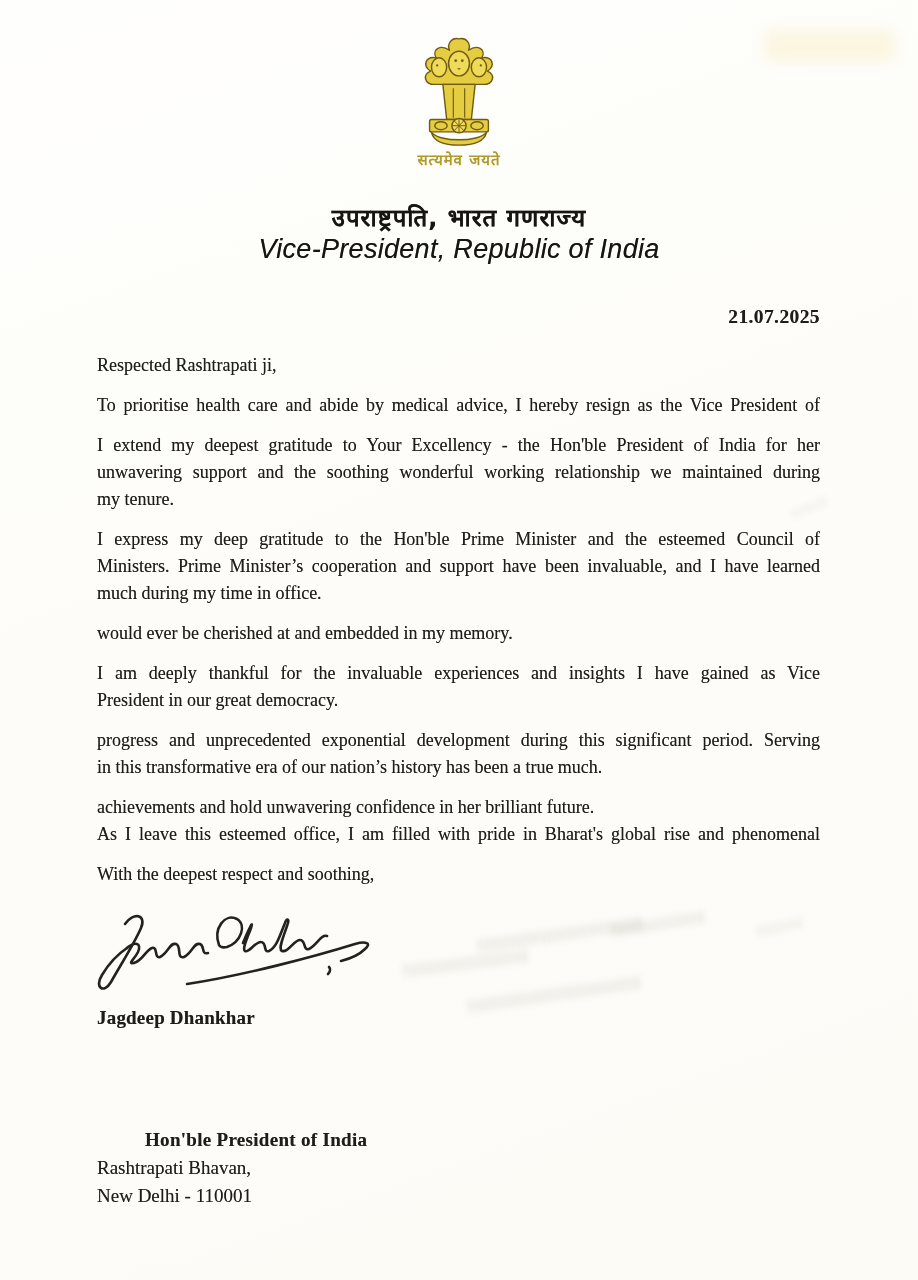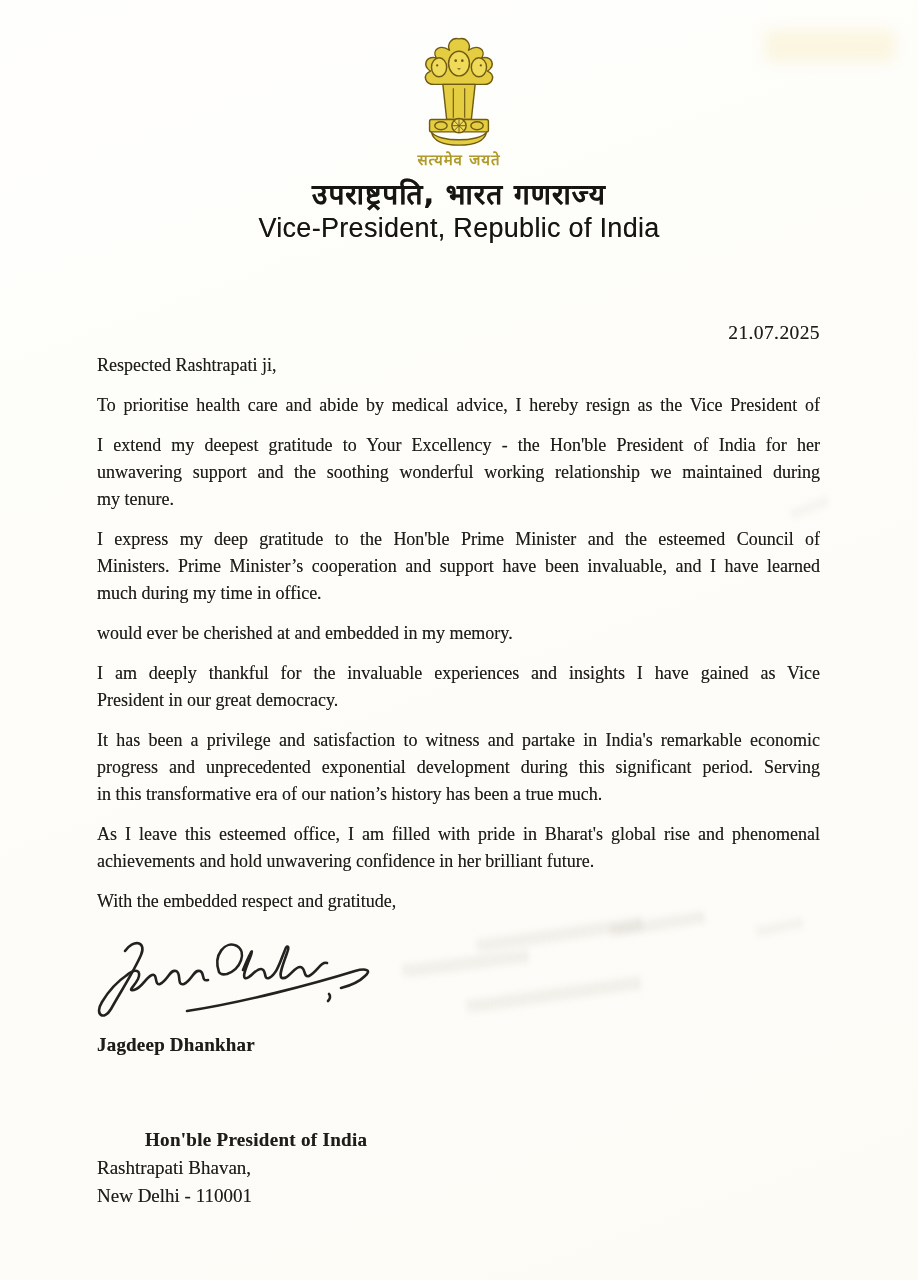--- a/index.html
+++ b/index.html
@@ -13,35 +13,35 @@
   
   .letterhead{position:absolute;top:36px;left:0;right:0;text-align:center;}
   .emblem{display:block;margin:0 auto;filter:blur(.35px) saturate(1.05);}
   .motto{
     font-family:"DejaVu Sans", sans-serif;
     font-size:15px;color:#b09a2c;letter-spacing:1px;
     filter:blur(.5px);margin-top:1px;font-weight:600;text-align:center;
   }
   .title-hi{
     font-family:"DejaVu Sans", sans-serif;
-    font-size:28px;font-weight:600;color:#171512;margin-top:5px;letter-spacing:1px;
+    font-size:24px;font-weight:600;color:#171512;margin-top:31px;letter-spacing:1px;
     text-shadow:0 0 .5px rgba(20,18,15,.55);
     text-align:center;
   }
   .title-en{
     font-family:"Liberation Sans", sans-serif;
     font-size:27px;font-weight:500;color:#171512;margin-top:1px;letter-spacing:.3px;
     text-shadow:0 0 .6px rgba(20,18,15,.6);
+    font-style:italic;
   }
   
   .date{
     position:absolute;top:306px;left:97px;width:723px;
-    text-align:right;font-weight:400;font-size:19.5px;letter-spacing:.4px;
+    text-align:right;font-weight:700;font-size:19.5px;letter-spacing:.4px;
     text-shadow:0 0 .5px rgba(25,22,18,.5);
-    margin-top:16px;
   }
   
   .letter-body{
     position:absolute;top:352px;left:97px;width:723px;
     font-size:18px;line-height:27px;z-index:2;
     text-shadow:0 0 .45px rgba(30,27,23,.55);
   }
   .salutation{margin:0 0 0 0;font-family:Liberation Serif, serif;}
   .para{margin-top:13px;}
   .jl{text-align:justify;text-align-last:justify;height:27px;overflow:hidden;}
@@ -129,31 +129,30 @@
     <div class="para">
       <div class="jl last">would ever be cherished at and embedded in my memory.</div>
     </div>
 
     <div class="para">
       <div class="jl">I am deeply thankful for the invaluable experiences and insights I have gained as Vice</div>
       <div class="jl last">President in our great democracy.</div>
     </div>
 
     <div class="para">
-      <div class="jl">It has been a privilege and satisfaction to witness and partake in India's remarkable economic</div>
       <div class="jl">progress and unprecedented exponential development during this significant period. Serving</div>
       <div class="jl last">in this transformative era of our nation’s history has been a true much.</div>
     </div>
 
     <div class="para">
+      <div class="jl last">achievements and hold unwavering confidence in her brilliant future.</div>
       <div class="jl">As I leave this esteemed office, I am filled with pride in Bharat's global rise and phenomenal</div>
-      <div class="jl last">achievements and hold unwavering confidence in her brilliant future.</div>
     </div>
 
-    <p class="closing">With the embedded respect and gratitude,</p>
+    <p class="closing">With the deepest respect and soothing,</p>
 
     <div class="signature-wrap">
       <svg class="signature" width="310" height="92" viewBox="0 0 310 92">
         <g fill="none" stroke="#232220" stroke-width="2.6" stroke-linecap="round" stroke-linejoin="round">
           <path d="M34,16 C42,4 56,6 50,20 C42,38 30,56 20,74 C13,86 3,80 11,67 C17,57 27,46 36,40"></path>
           <path d="M36,40 C44,33 51,35 47,44 C43,52 36,56 43,55 C51,53 55,42 61,40 C67,38 63,51 69,49 C77,45 79,34 85,36 C91,38 85,51 93,49 C101,45 103,34 109,36 C114,38 110,47 117,45"></path>
           <path d="M128,37 C122,20 134,5 146,11 C156,17 150,34 136,39 C131,40 129,39 128,37"></path>
           <path d="M152,35 C158,20 163,11 160,20 C156,31 151,41 154,43 C158,45 164,34 170,34 C176,34 172,45 178,43 C186,39 189,27 194,15 C196,9 199,11 196,18 C192,30 187,41 191,43 C197,45 203,32 209,32 C215,32 212,43 218,41 C226,37 230,26 236,28"></path>
           <path d="M96,76 C150,68 222,49 264,36 C275,33 281,35 274,41 C268,47 258,51 250,53"></path>
           <path d="M238,59 C240,61 239,64 237,66"></path>

